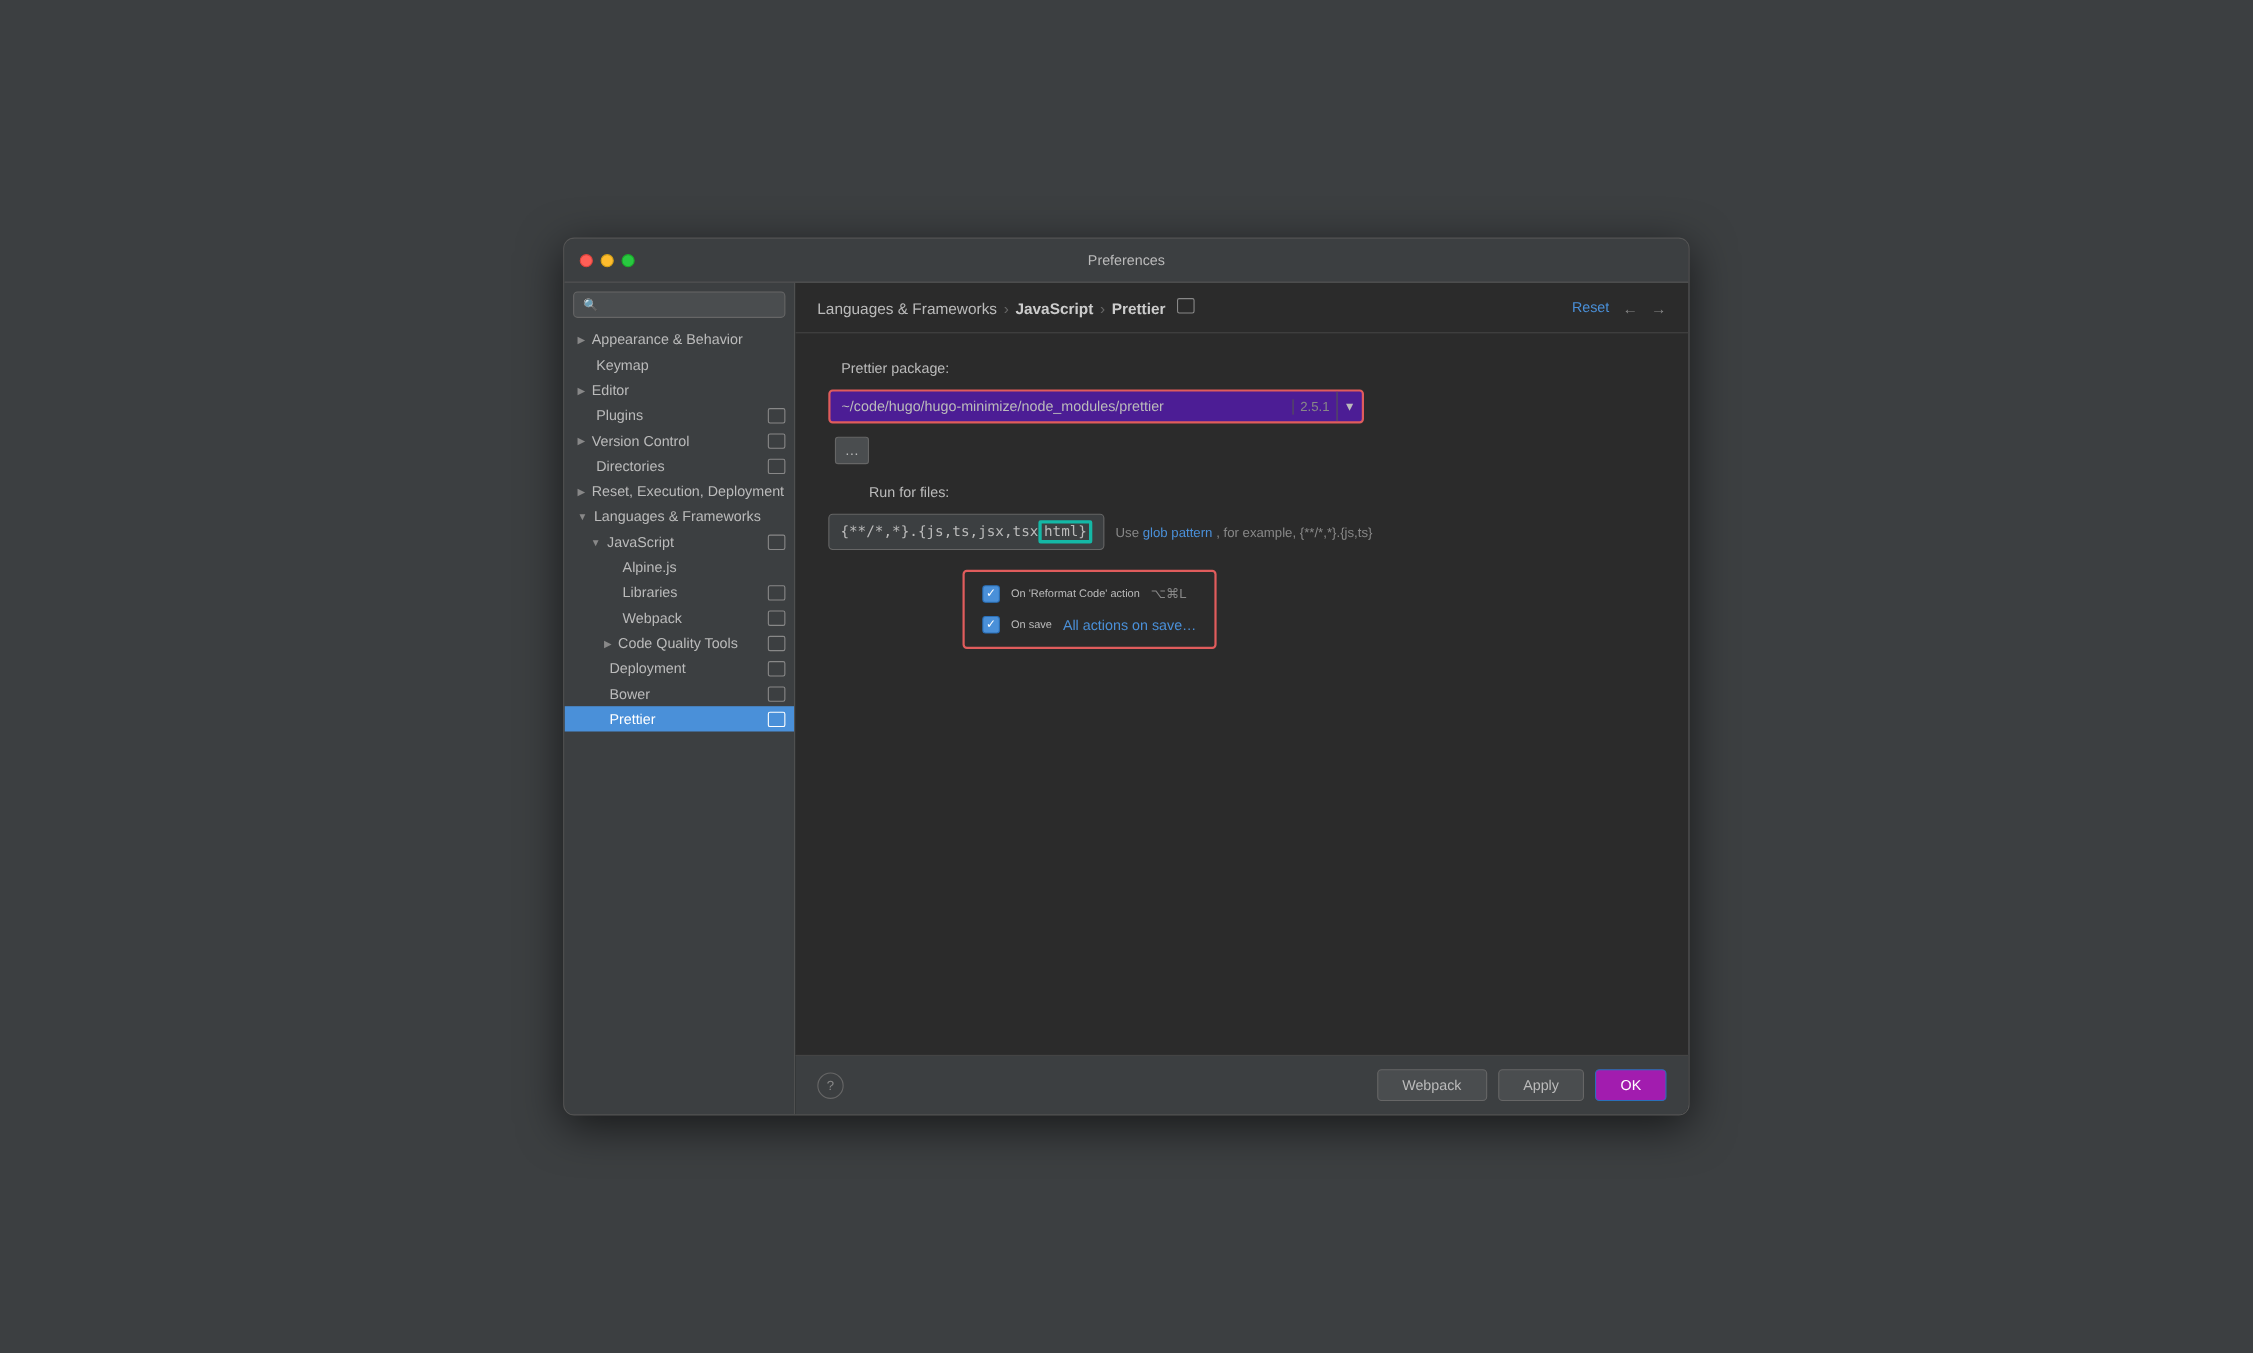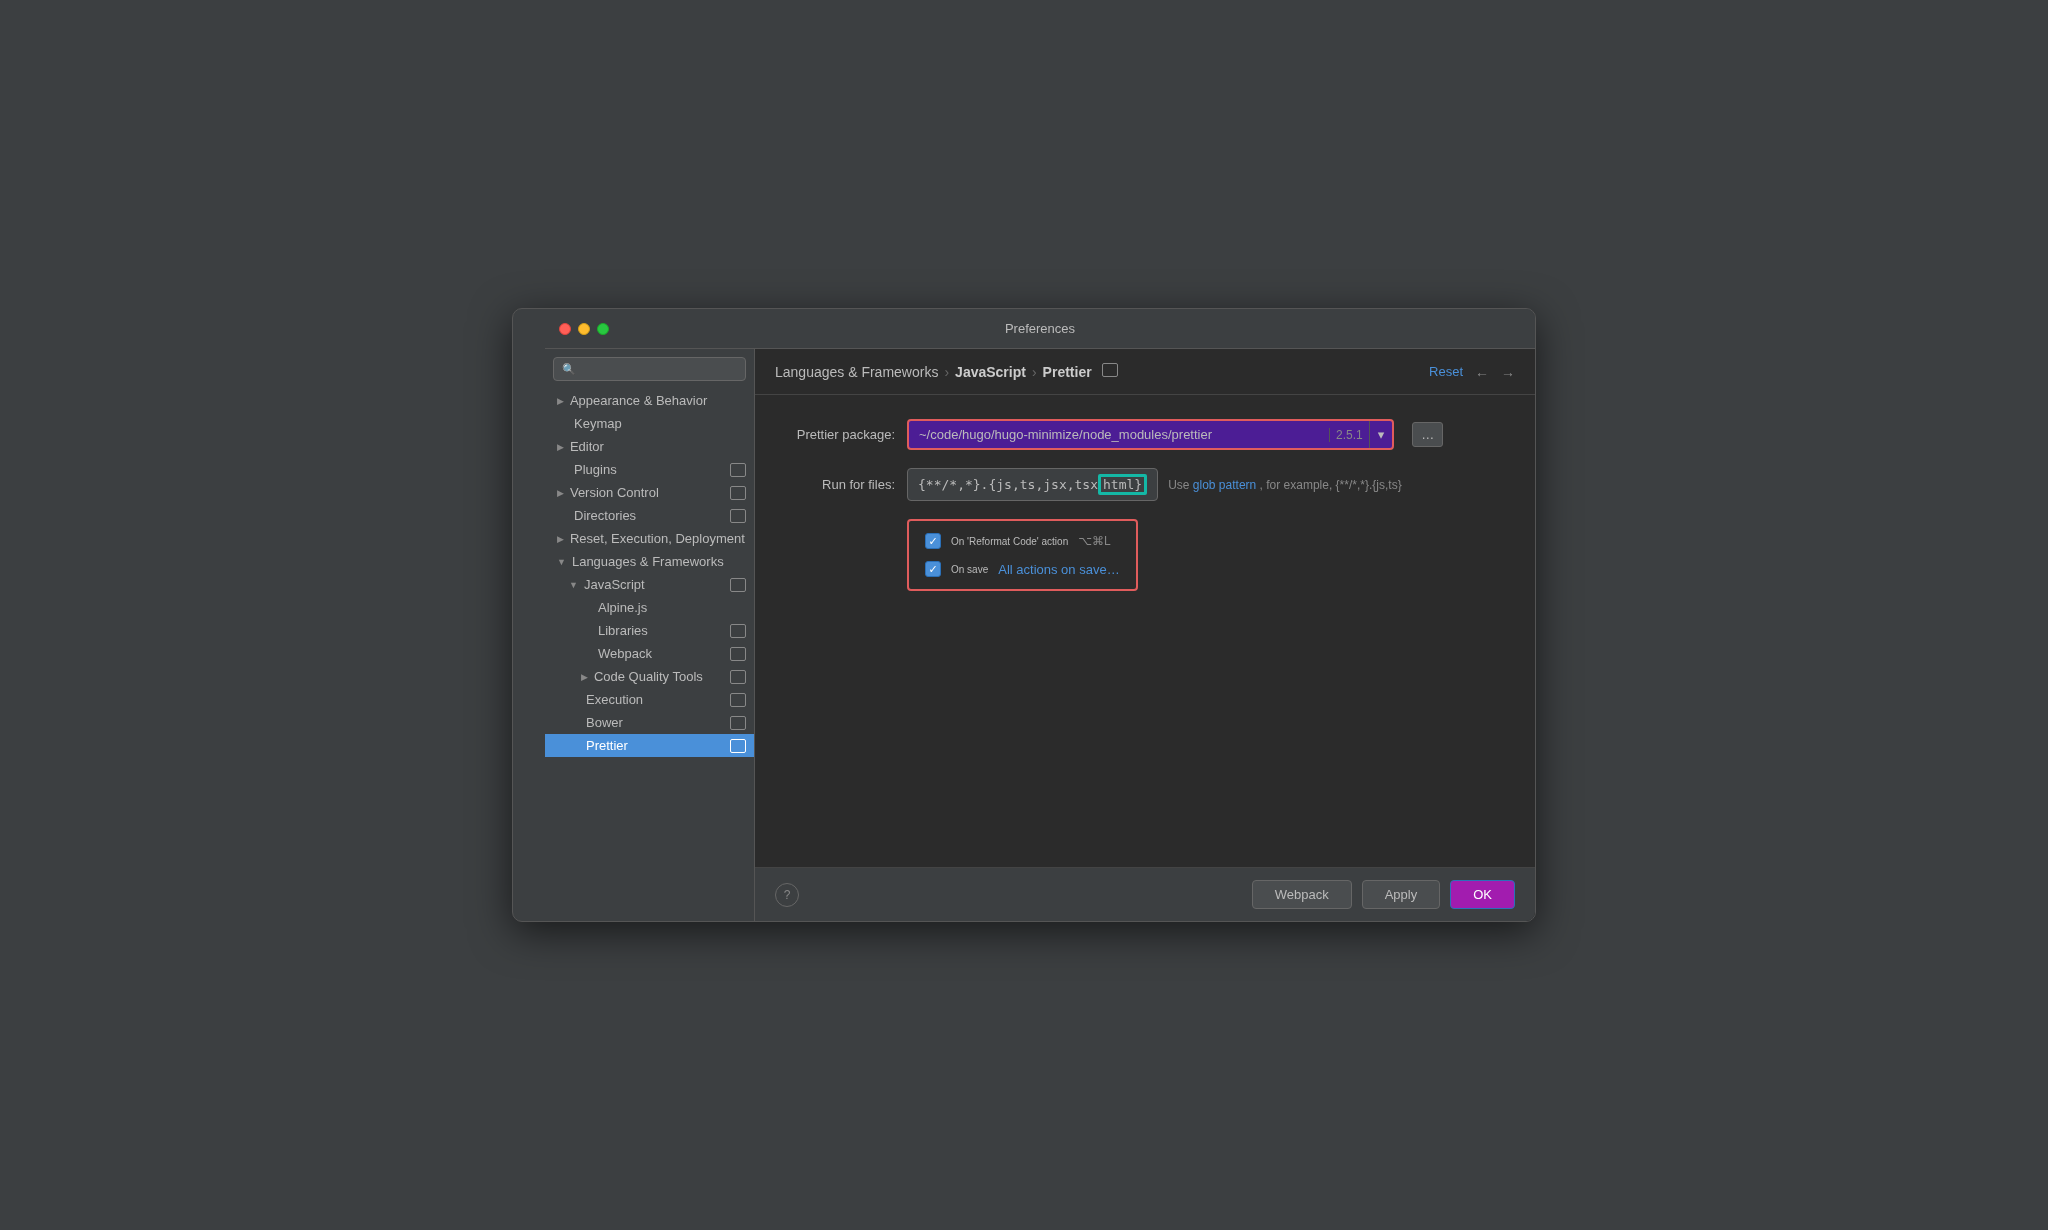--- a/index.html
+++ b/index.html
@@ -8,29 +8,28 @@
       font-family: -apple-system, BlinkMacSystemFont, "Segoe UI", sans-serif;
       font-size: 13px;
       color: #bbb;
       display: flex;
       justify-content: center;
       align-items: center;
       min-height: 100vh;
     }
     .window {
       width: 1024px;
-      height: 614px;
+      height: 798px;
       background: #3c3f41;
       border-radius: 10px;
       border: 1px solid #555;
       display: flex;
       flex-direction: column;
       overflow: hidden;
       box-shadow: 0 10px 40px rgba(0,0,0,0.6);
-      padding-left: 32px;
     }
     .titlebar {
       background: #3c3f41;
       height: 40px;
       display: flex;
       align-items: center;
       padding: 0 14px;
       border-bottom: 1px solid #555;
       position: relative;
       flex-shrink: 0;
@@ -170,22 +169,23 @@
     .content-body {
       flex: 1;
       padding: 24px 30px;
       display: flex;
       flex-direction: column;
       gap: 18px;
       overflow-y: auto;
     }
     .form-row {
       display: flex;
-      align-items: center;
+      align-items: flex-start;
       gap: 12px;
+      flex-direction: column;
     }
     .form-label {
       color: #bbb;
       font-size: 13px;
       min-width: 110px;
       text-align: right;
     }
     .package-input-wrapper {
       display: flex;
       align-items: center;
@@ -416,21 +416,21 @@
         <span>Webpack</span>
         <span class="icon-small square-icon"></span>
       </div>
       <div class="sidebar-item indent2">
         <span class="chevron">▶</span>
         <span>Code Quality Tools</span>
         <span class="icon-small square-icon"></span>
       </div>
       <div class="sidebar-item indent1">
         <span class="chevron" style="width:11px;display:inline-block;"></span>
-        <span>Execution</span>
+        <span>Deployment</span>
         <span class="icon-small square-icon"></span>
       </div>
       <div class="sidebar-item indent1">
         <span class="chevron" style="width:11px;display:inline-block;"></span>
         <span>Bower</span>
         <span class="icon-small square-icon"></span>
       </div>
       <div class="sidebar-item indent1 active">
         <span class="chevron" style="width:11px;display:inline-block;"></span>
         <span>Prettier</span>

